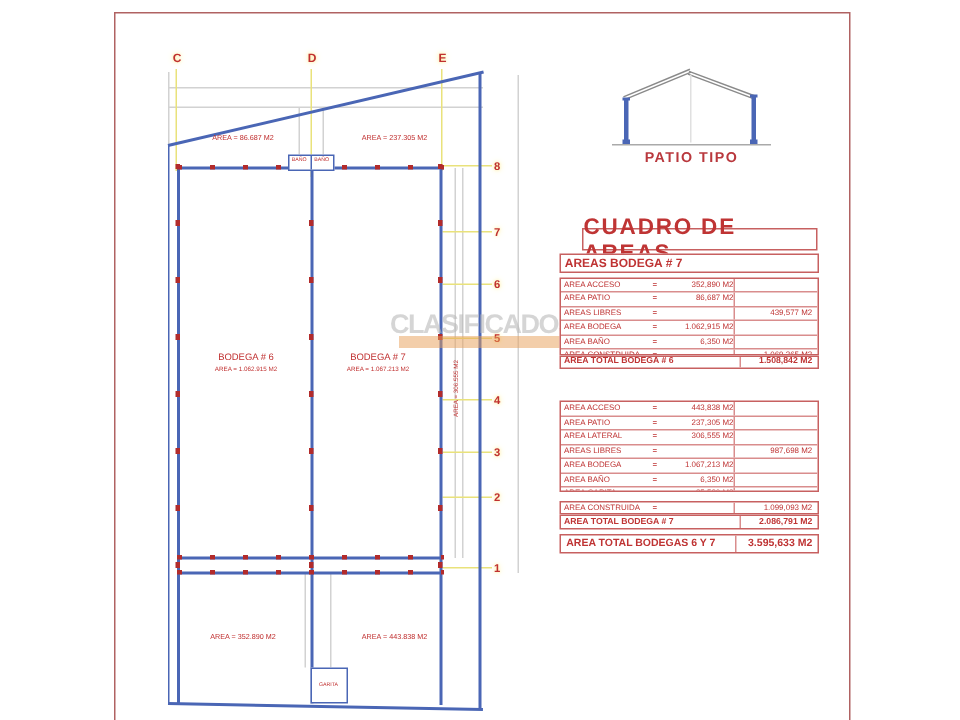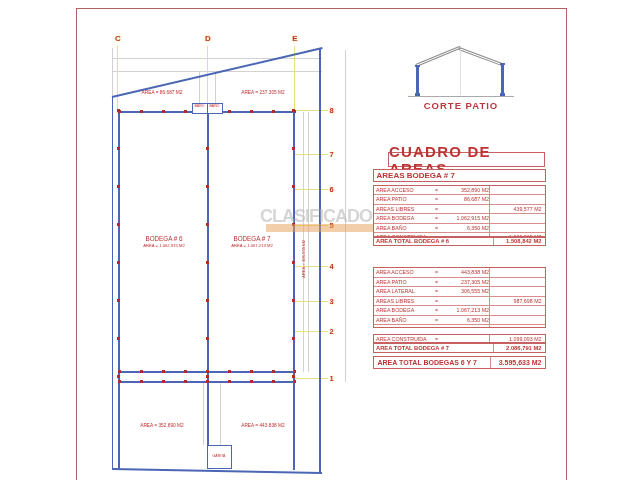--- a/index.html
+++ b/index.html
@@ -133,21 +133,21 @@
   <div class="abs roof" style="left:416px;top:64px;width:47.5px;transform:rotate(-22.5deg);transform-origin:left center;"></div>
   <div class="abs roof" style="left:459px;top:47px;width:46.5px;transform:rotate(20.5deg);transform-origin:left center;"></div>
   <div class="abs gray" style="left:459.5px;top:50px;width:1px;height:45px;background:#e0e0e0;"></div>
   <div class="abs blue" style="left:416px;top:66px;width:2.5px;height:29px;"></div>
   <div class="abs blue" style="left:501px;top:64px;width:2.5px;height:31px;"></div>
   <div class="abs blue" style="left:414.8px;top:64.5px;width:5px;height:2.5px;"></div>
   <div class="abs blue" style="left:499.8px;top:62.5px;width:5px;height:2.5px;"></div>
   <div class="abs blue" style="left:414.8px;top:93px;width:5px;height:2.5px;"></div>
   <div class="abs blue" style="left:499.8px;top:93px;width:5px;height:2.5px;"></div>
   <div class="abs gray" style="left:408px;top:95.5px;width:106px;height:1px;background:#aaaaaa;"></div>
-  <div class="abs corte-label" style="left:408px;top:100px;width:106px;">CORTE PATIO</div>
+  <div class="abs corte-label" style="left:408px;top:100px;width:106px;">PATIO TIPO</div>
 
   <div class="abs tbox tbox-strong ttitle" style="left:388px;top:152px;width:157px;height:15px;">CUADRO DE AREAS</div>
 
   <div class="abs tbox theader" style="left:372.5px;top:168.5px;width:173px;height:13.5px;">AREAS BODEGA # 7</div>
   <div class="abs tbox rowsbox" style="left:372.5px;top:184.5px;width:173px;height:52px;">
       <div class="trow">
         <span class="tl">AREA ACCESO</span>
         <span class="teq">=</span>
         <span class="tv">352,890 M2</span>
         <span class="ts"></span>

